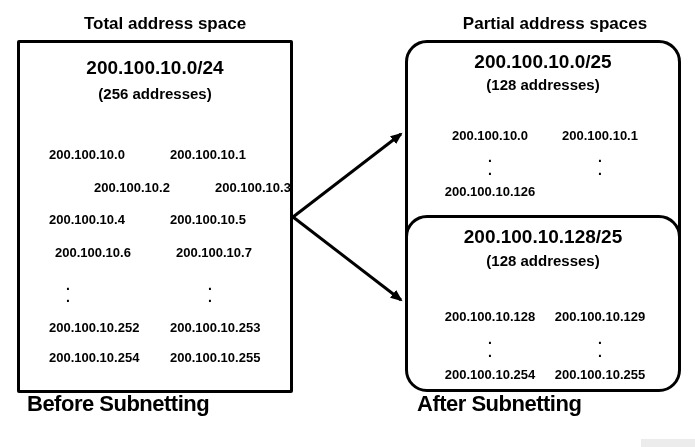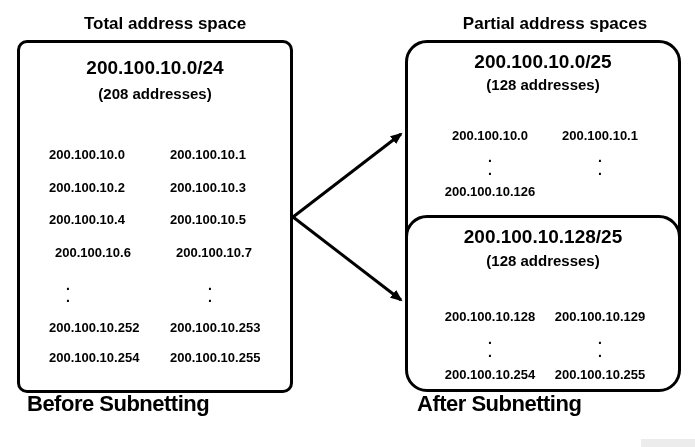--- a/index.html
+++ b/index.html
@@ -2,21 +2,21 @@
 <html><head>
 <meta charset="utf-8">
 <style>
   html,body{margin:0;padding:0;}
   body{
     width:695px;height:447px;position:relative;overflow:hidden;
     background:#ffffff;color:#000000;
     font-family:"Liberation Sans", sans-serif;font-weight:bold;
   }
   .box{
-    position:absolute;border:3px solid #000;border-radius:10px;
+    position:absolute;border:3px solid #000;border-radius:2px;
     background:#fff;box-sizing:border-box;
   }
   .top-label{
     position:absolute;top:16px;width:276px;text-align:center;
     font-size:17px;line-height:16px;
   }
   .bottom-label{
     position:absolute;top:388px;width:276px;text-align:left;
     font-size:22px;line-height:32px;letter-spacing:-0.5px;
   }
@@ -45,27 +45,27 @@
   .artifact{position:absolute;left:641px;top:439px;width:54px;height:8px;background:#ececec;}
 </style>
 </head>
 <body>
 
 <div class="top-label" style="left:27px;">Total address space</div>
 <div class="top-label" style="left:417px;">Partial address spaces</div>
 
 <div class="box lb" style="left:17px;top:40px;width:276px;height:353px;">
   <div class="box-title" style="top:13px;">200.100.10.0/24</div>
-  <div class="box-subtitle" style="top:41px;">(208 addresses)</div>
+  <div class="box-subtitle" style="top:41px;">(256 addresses)</div>
 
   <div class="row addr" style="top:104px;">
     <span class="c1">200.100.10.0</span>
     <span class="c2">200.100.10.1</span>
   </div>
-  <div class="row addr" style="top:137px;">
+  <div class="row addr" style="top:137px;margin-left:45px;">
     <span class="c1">200.100.10.2</span>
     <span class="c2">200.100.10.3</span>
   </div>
   <div class="row addr" style="top:169px;">
     <span class="c1">200.100.10.4</span>
     <span class="c2">200.100.10.5</span>
   </div>
   <div class="row addr" style="top:202px;margin-left:6px;">
     <span class="c1">200.100.10.6</span>
     <span class="c2">200.100.10.7</span>

